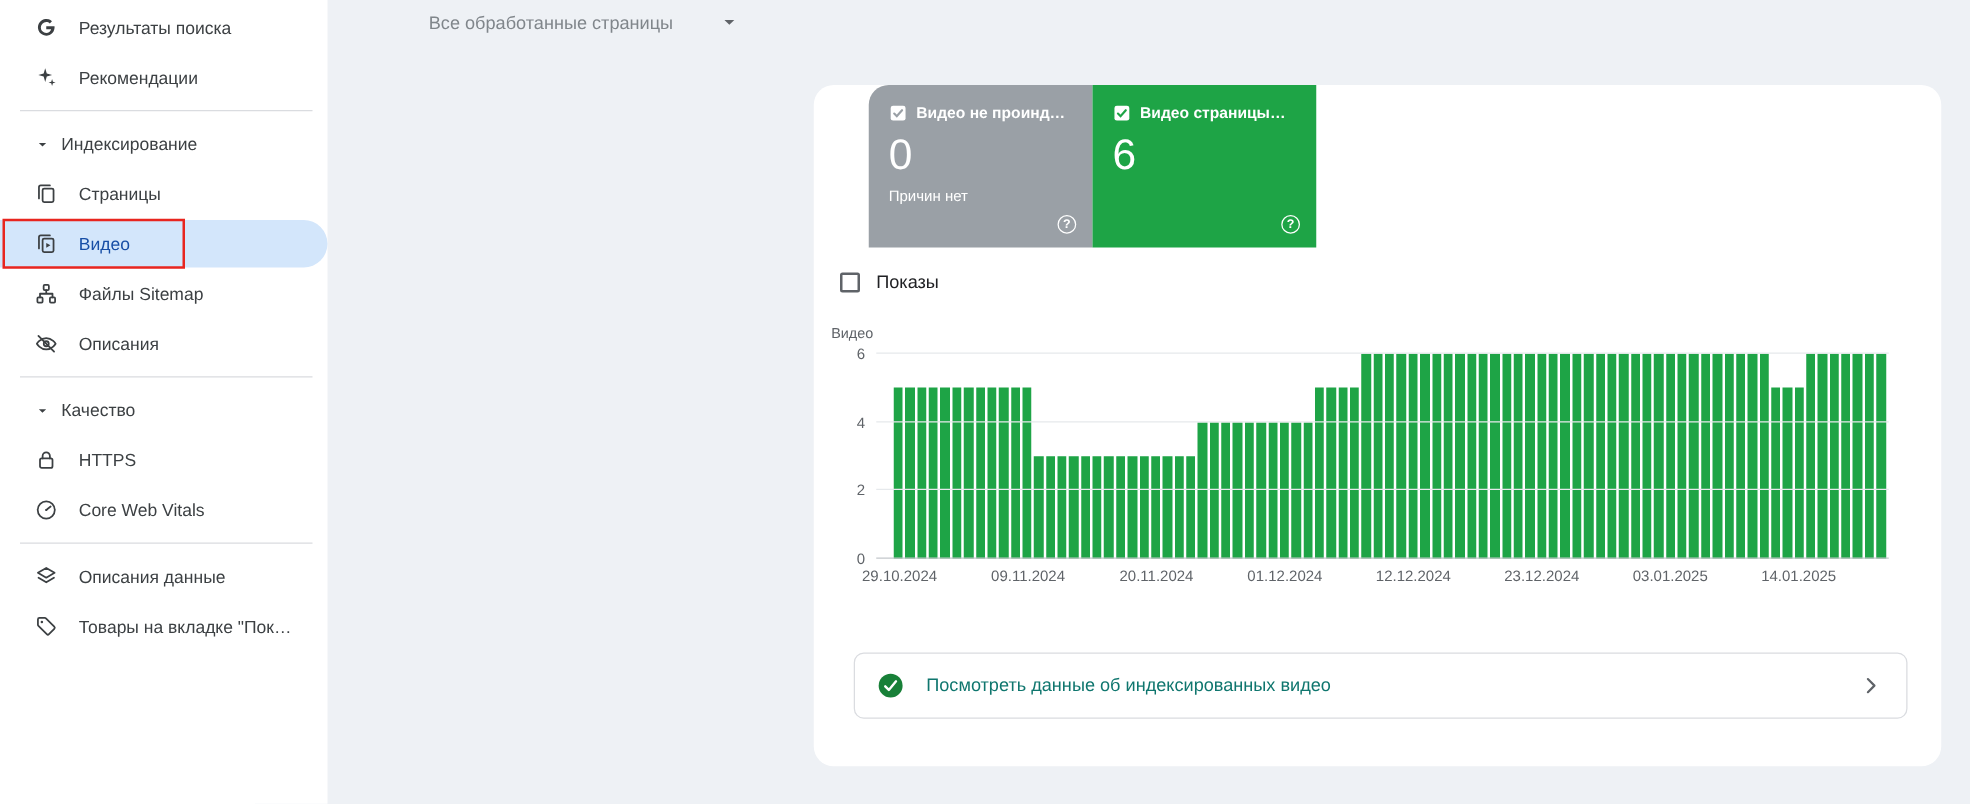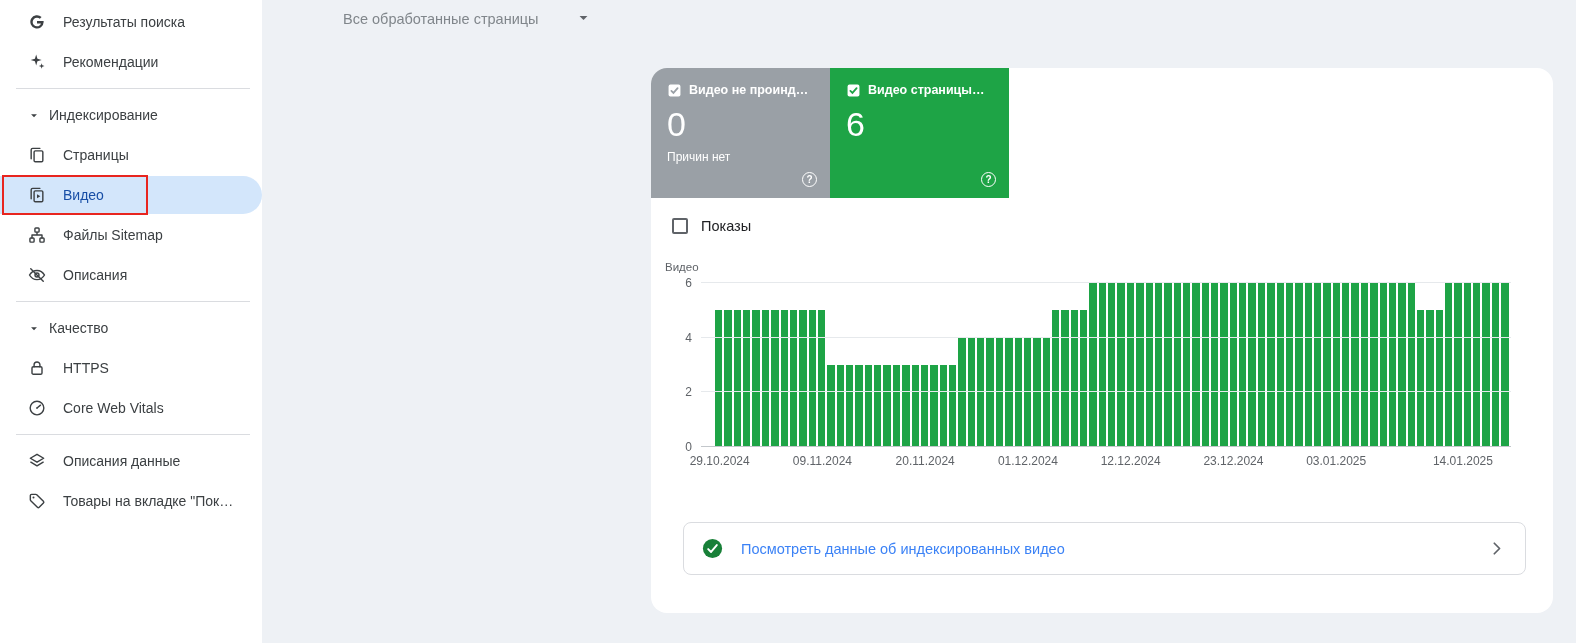--- a/index.html
+++ b/index.html
@@ -48,21 +48,21 @@
   
   .main-card {
     position:absolute; left:651px; top:68px; width:902px; height:545px;
     background:#fff; border-radius:16px;
   }
 
   .stat-cards { display:flex; }
   .stat-card {
     width:179px; height:130px; padding:15px 16px; position:relative; color:#fff; cursor:pointer;
   }
-  .stat-card.first { border-top-left-radius:16px; }
+  .stat-card.first { border-top-left-radius:16px;margin-left:44px; }
   .stat-title { display:flex; align-items:center; gap:7px; font-size:12.5px; font-weight:bold; line-height:1; white-space:nowrap; }
   .stat-title .cb { display:flex; }
   .stat-value { font-size:34px; font-weight:400; margin-top:8px; line-height:1.1; }
   .stat-sub { font-size:12px; margin-top:7px; min-height:14px; }
   .help {
     position:absolute; right:13px; bottom:11px; width:15px; height:15px;
     border:1.5px solid #fff; border-radius:50%; font-size:10px; font-weight:bold;
     display:flex; align-items:center; justify-content:center; cursor:pointer;
   }
 
@@ -88,21 +88,21 @@
   .x-labels span {
     position:absolute; transform:translateX(-50%); font-size:12px; color:#5f6368; white-space:nowrap;
   }
 
   
   .footer-link {
     position:absolute; left:32px; top:454px; width:843px; height:53px;
     border:1px solid #dadce0; border-radius:8px;
     display:flex; align-items:center; padding:0 18px 0 17px; gap:17px; cursor:pointer;
   }
-  .footer-label { font-size:14.5px; color:#3b82f6; flex:1; }
+  .footer-label { font-size:14.5px; color:#0f766e; flex:1; }
   .check-circle, .chev { display:flex; }
 </style>
 </head>
 <body>
 
 <nav class="sidebar">
   <div>
       <div class="side-item">
         <span class="icon">
           <svg viewBox="0 0 24 24" width="20" height="20">
@@ -365,21 +365,21 @@
         <span class="ytick" style="bottom: calc(100% - 7px);">6</span>
       </div>
     <div class="x-labels">
         <span style="left: 0.588235%;">29.10.2024</span>
         <span style="left: 13.5294%;">09.11.2024</span>
         <span style="left: 26.4706%;">20.11.2024</span>
         <span style="left: 39.4118%;">01.12.2024</span>
         <span style="left: 52.3529%;">12.12.2024</span>
         <span style="left: 65.2941%;">23.12.2024</span>
         <span style="left: 78.2353%;">03.01.2025</span>
-        <span style="left: 91.1765%; margin-left: 24px;">14.01.2025</span>
+        <span style="left: 91.1765%;">14.01.2025</span>
       </div>
   </div>
 
   <div class="footer-link">
     <span class="check-circle">
         <svg viewBox="0 0 24 24" width="23" height="23">
           <circle cx="12" cy="12" r="10" fill="#188038"></circle>
           <path d="M7.5 12.6l3 3 6-7.2" stroke="#fff" stroke-width="2" fill="none" stroke-linecap="round" stroke-linejoin="round"></path>
         </svg>
       </span>

